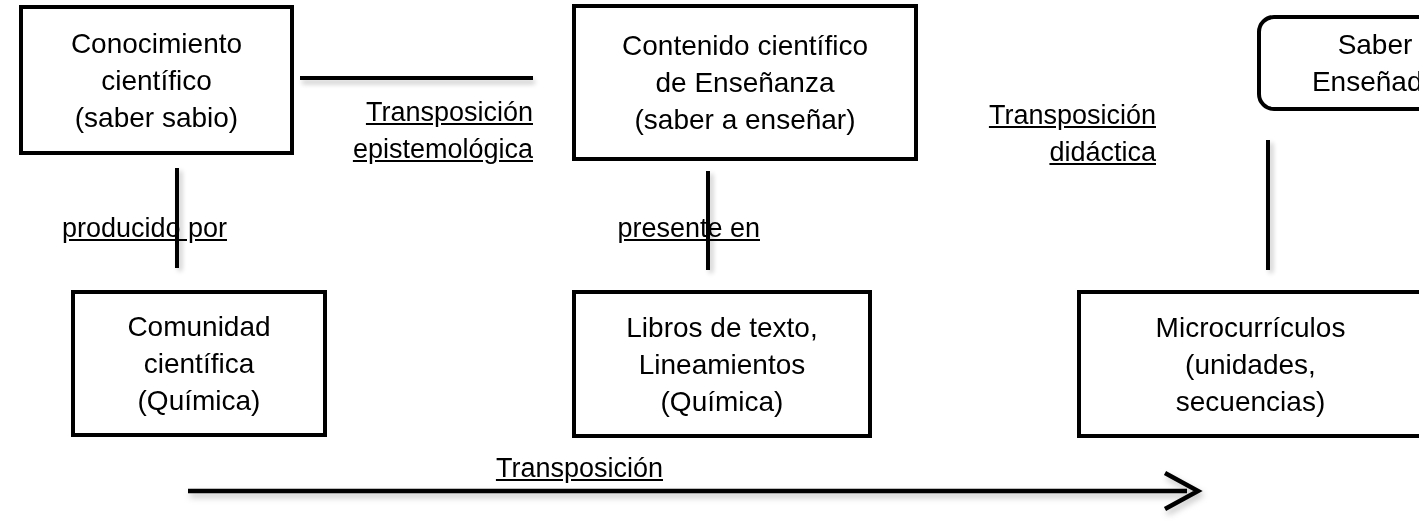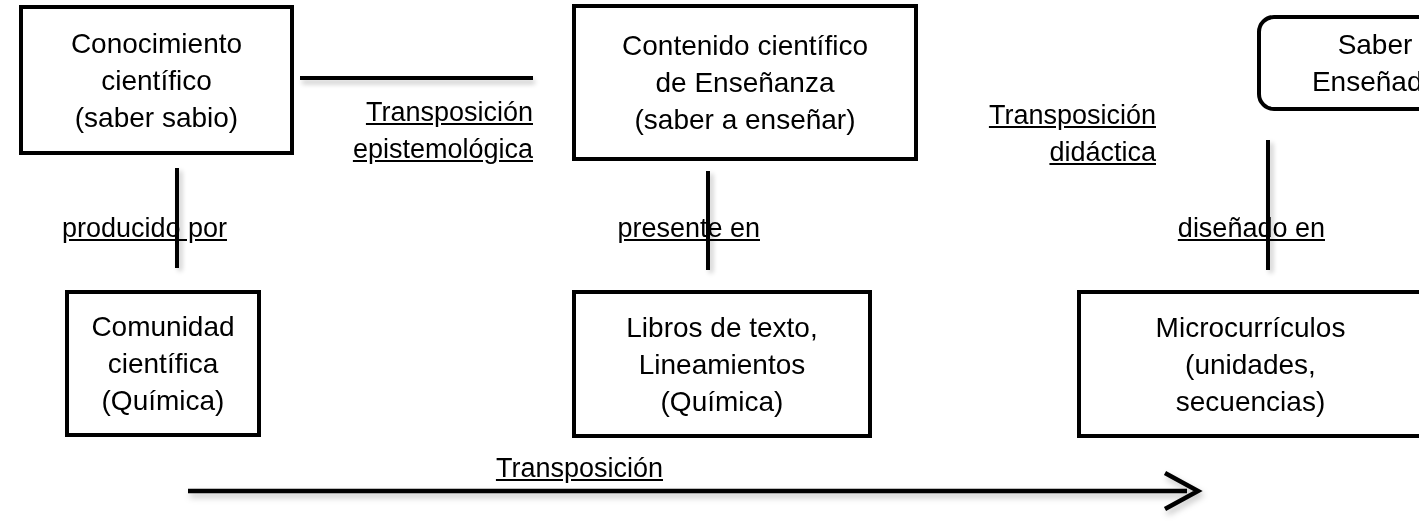--- a/index.html
+++ b/index.html
@@ -68,21 +68,21 @@
 científico
 (saber sabio)</div>
 
   <div class="box" style="left:558px; top:4px; width:346px; height:157px;">Contenido científico
 de Enseñanza
 (saber a enseñar)</div>
 
   <div class="box" style="left:1243px; top:15px; width:236px; height:96px;border-radius:17px;">Saber
 Enseñado</div>
 
-  <div class="box" style="left:51px; top:290px; width:196px; height:147px;">Comunidad
+  <div class="box" style="left:57px; top:290px; width:256px; height:147px;">Comunidad
 científica
 (Química)</div>
 
   <div class="box" style="left:558px; top:290px; width:300px; height:148px;text-align:center;">Libros de texto,
 Lineamientos
 (Química)</div>
 
   <div class="box" style="left:1063px; top:290px; width:347px; height:148px;">Microcurrículos
 (unidades,
 secuencias)</div>
@@ -98,21 +98,20 @@
   <div class="edge-label" style="left:300px; top:94px; width:233px;">Transposición
 epistemológica</div>
 
   <div class="edge-label" style="left:936px; top:97px; width:220px;">Transposición
 didáctica</div>
 
   <div class="edge-label" style="left:27px; top:210px; width:200px;">producido por</div>
 
   <div class="edge-label" style="left:560px; top:210px; width:200px;">presente en</div>
 
-  <div class="edge-label" style="left:1125px; top:210px; width:200px;">diseñado en</div>
 
   <div class="edge-label" style="left:463px; top:450px; width:200px;">Transposición</div>
 
   <svg class="arrow-svg" width="1020" height="48" viewBox="0 0 1020 48">
     <line x1="3" y1="23" x2="1002" y2="23" stroke="#000000" stroke-width="4.5"></line>
     <polyline points="980,5 1013,23 980,41" fill="none" stroke="#000000" stroke-width="4.5"></polyline>
   </svg>
 
 </div>
 

